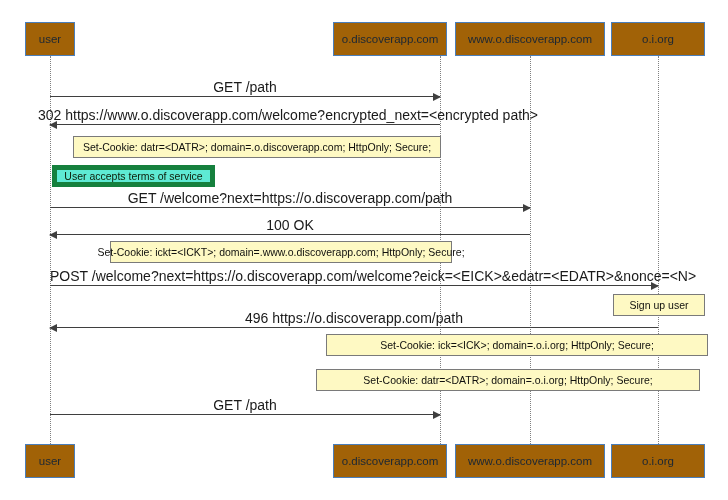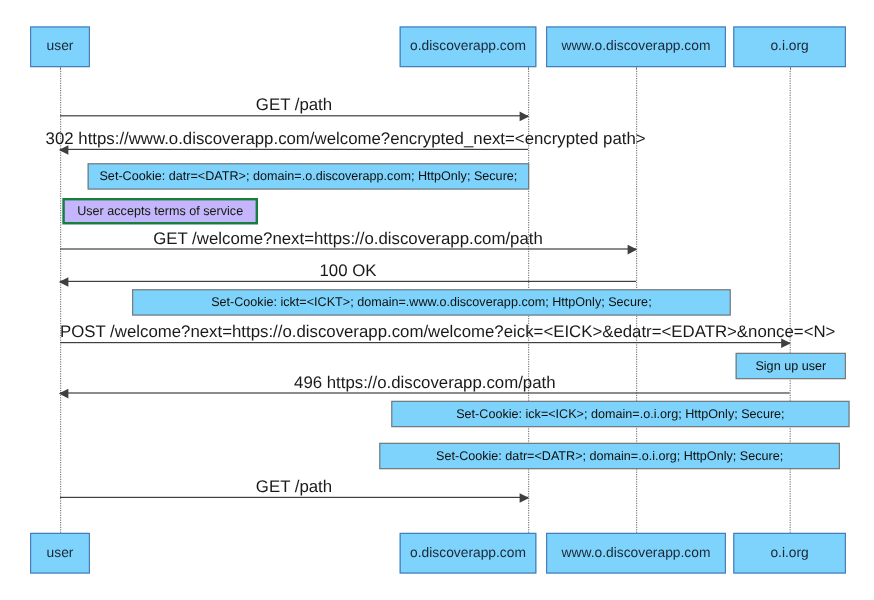--- a/index.html
+++ b/index.html
@@ -22,21 +22,21 @@
     position: absolute;
     width: 0;
     border-left: 1px dotted #808080;
     top: 56px;
     height: 390px;
     z-index: 1;
   }
   .participant {
     position: absolute;
     box-sizing: border-box;
-    background: #7dd3fc;
+    background: #a16207;
     border: 1px solid #4a7ebb;
     color: #1b2735;
     font-size: 11.5px;
     line-height: 1.1;
     display: flex;
     align-items: center;
     justify-content: center;
     text-align: left;
     height: 34px;
     z-index: 3;
@@ -78,26 +78,26 @@
     display: flex;
     align-items: center;
     justify-content: center;
     padding: 0 7px;
     font-size: 10.5px;
     white-space: nowrap;
     color: #10100e;
     z-index: 4;
   }
   .note.orange {
-    background: #7dd3fc;
+    background: #fef9c3;
     border: 1px solid #7a7a7a;
   }
   .note.green {
-    background: #c4b5fd;
-    border: 2px solid #15803d;
+    background: #5eead4;
+    border: 5px solid #15803d;
     color: #0e1c08;
   }
 </style>
 </head>
 <body>
 
 <div id="diagram">
 
   <div class="lifeline" style="left:50px"></div>
   <div class="lifeline" style="left:440px"></div>
@@ -151,21 +151,21 @@
   <div class="msg to-right" style="left:50px;top:414px;width:390px">
     <span class="arrowhead"></span>
   </div>
 
   <div class="note orange" style="left:73px;top:136px;width:368px">
     <span>Set-Cookie: datr=&lt;DATR&gt;; domain=.o.discoverapp.com; HttpOnly; Secure;</span>
   </div>
   <div class="note green" style="left:52px;top:165px;width:163px">
     <span>User accepts terms of service</span>
   </div>
-  <div class="note orange" style="left:110px;top:241px;width:499px">
+  <div class="note orange" style="left:110px;top:241px;width:342px">
     <span>Set-Cookie: ickt=&lt;ICKT&gt;; domain=.www.o.discoverapp.com; HttpOnly; Secure;</span>
   </div>
   <div class="note orange" style="left:613px;top:294px;width:92px">
     <span>Sign up user</span>
   </div>
   <div class="note orange" style="left:326px;top:334px;width:382px">
     <span>Set-Cookie: ick=&lt;ICK&gt;; domain=.o.i.org; HttpOnly; Secure;</span>
   </div>
   <div class="note orange" style="left:316px;top:369px;width:384px">
     <span>Set-Cookie: datr=&lt;DATR&gt;; domain=.o.i.org; HttpOnly; Secure;</span>

